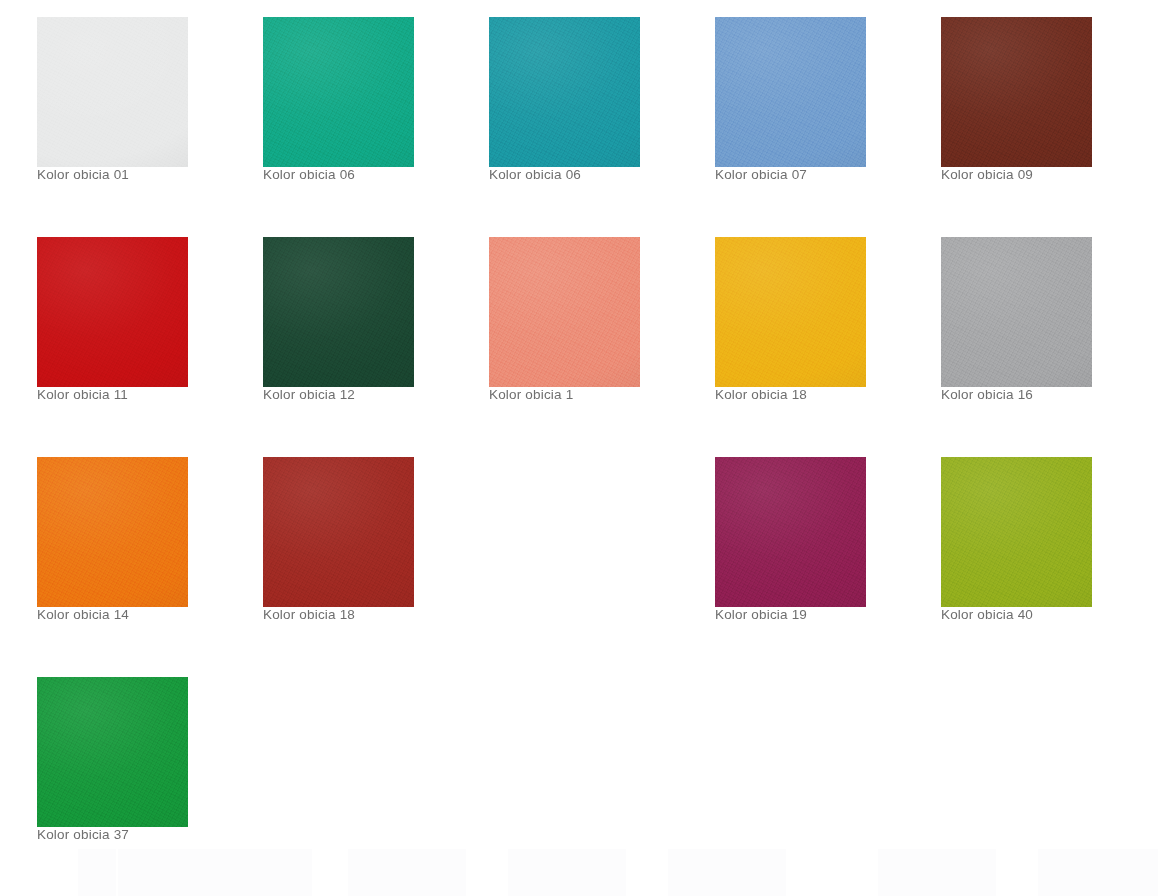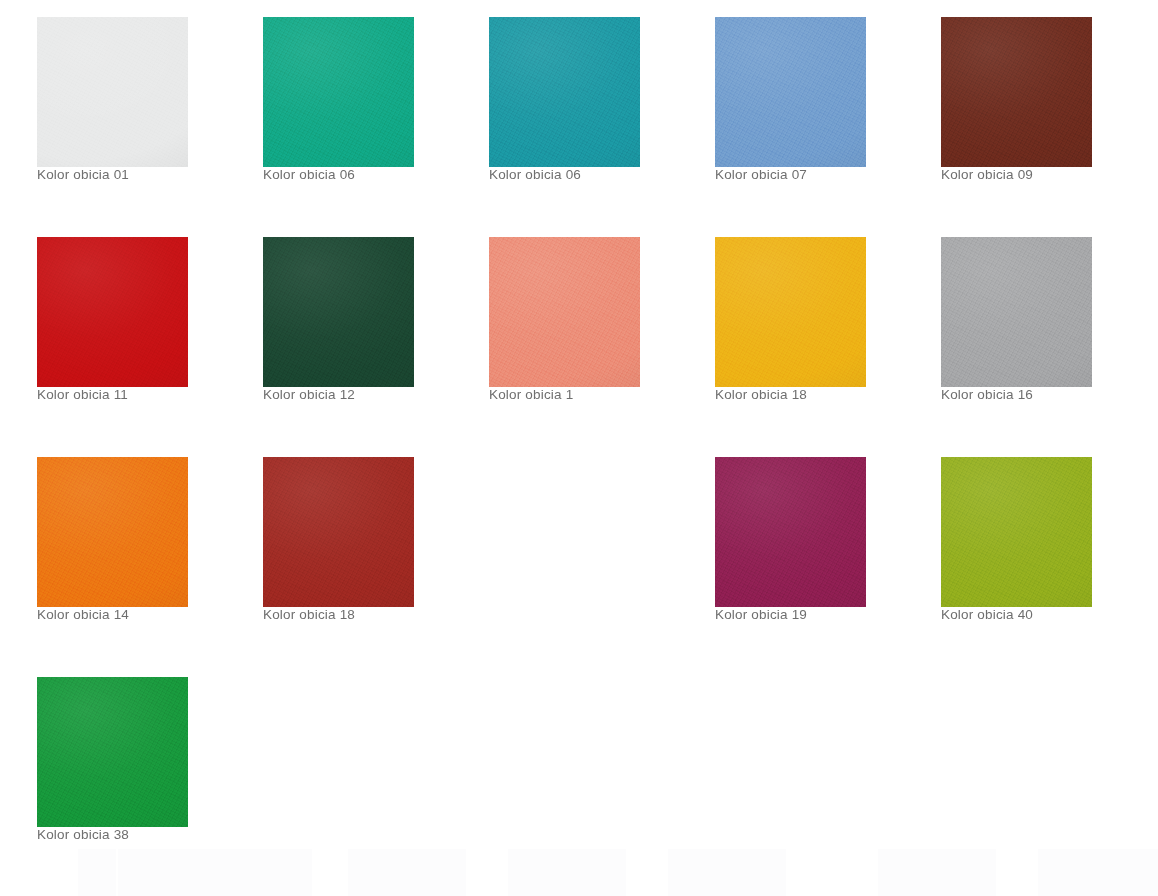--- a/index.html
+++ b/index.html
@@ -161,21 +161,21 @@
     <div class="swatch-cell">
       <div class="swatch-chip" style="background-color: rgb(140, 29, 79);"></div>
       <div class="swatch-label">Kolor obicia 19</div>
     </div>
     <div class="swatch-cell">
       <div class="swatch-chip" style="background-color: rgb(144, 172, 28);"></div>
       <div class="swatch-label">Kolor obicia 40</div>
     </div>
     <div class="swatch-cell">
       <div class="swatch-chip" style="background-color: rgb(20, 148, 56);"></div>
-      <div class="swatch-label">Kolor obicia 38</div>
+      <div class="swatch-label">Kolor obicia 37</div>
     </div>
     <div class="swatch-cell is-empty">
       <div class="swatch-chip" style="background-color: rgb(255, 255, 255);"></div>
       <div class="swatch-label"></div>
     </div>
   </div>
 
 <div id="bottom-fade">
     <div class="ghost-tile" style="left: 78px; width: 38px;"></div>
     <div class="ghost-tile" style="left: 118px; width: 194px;"></div>

